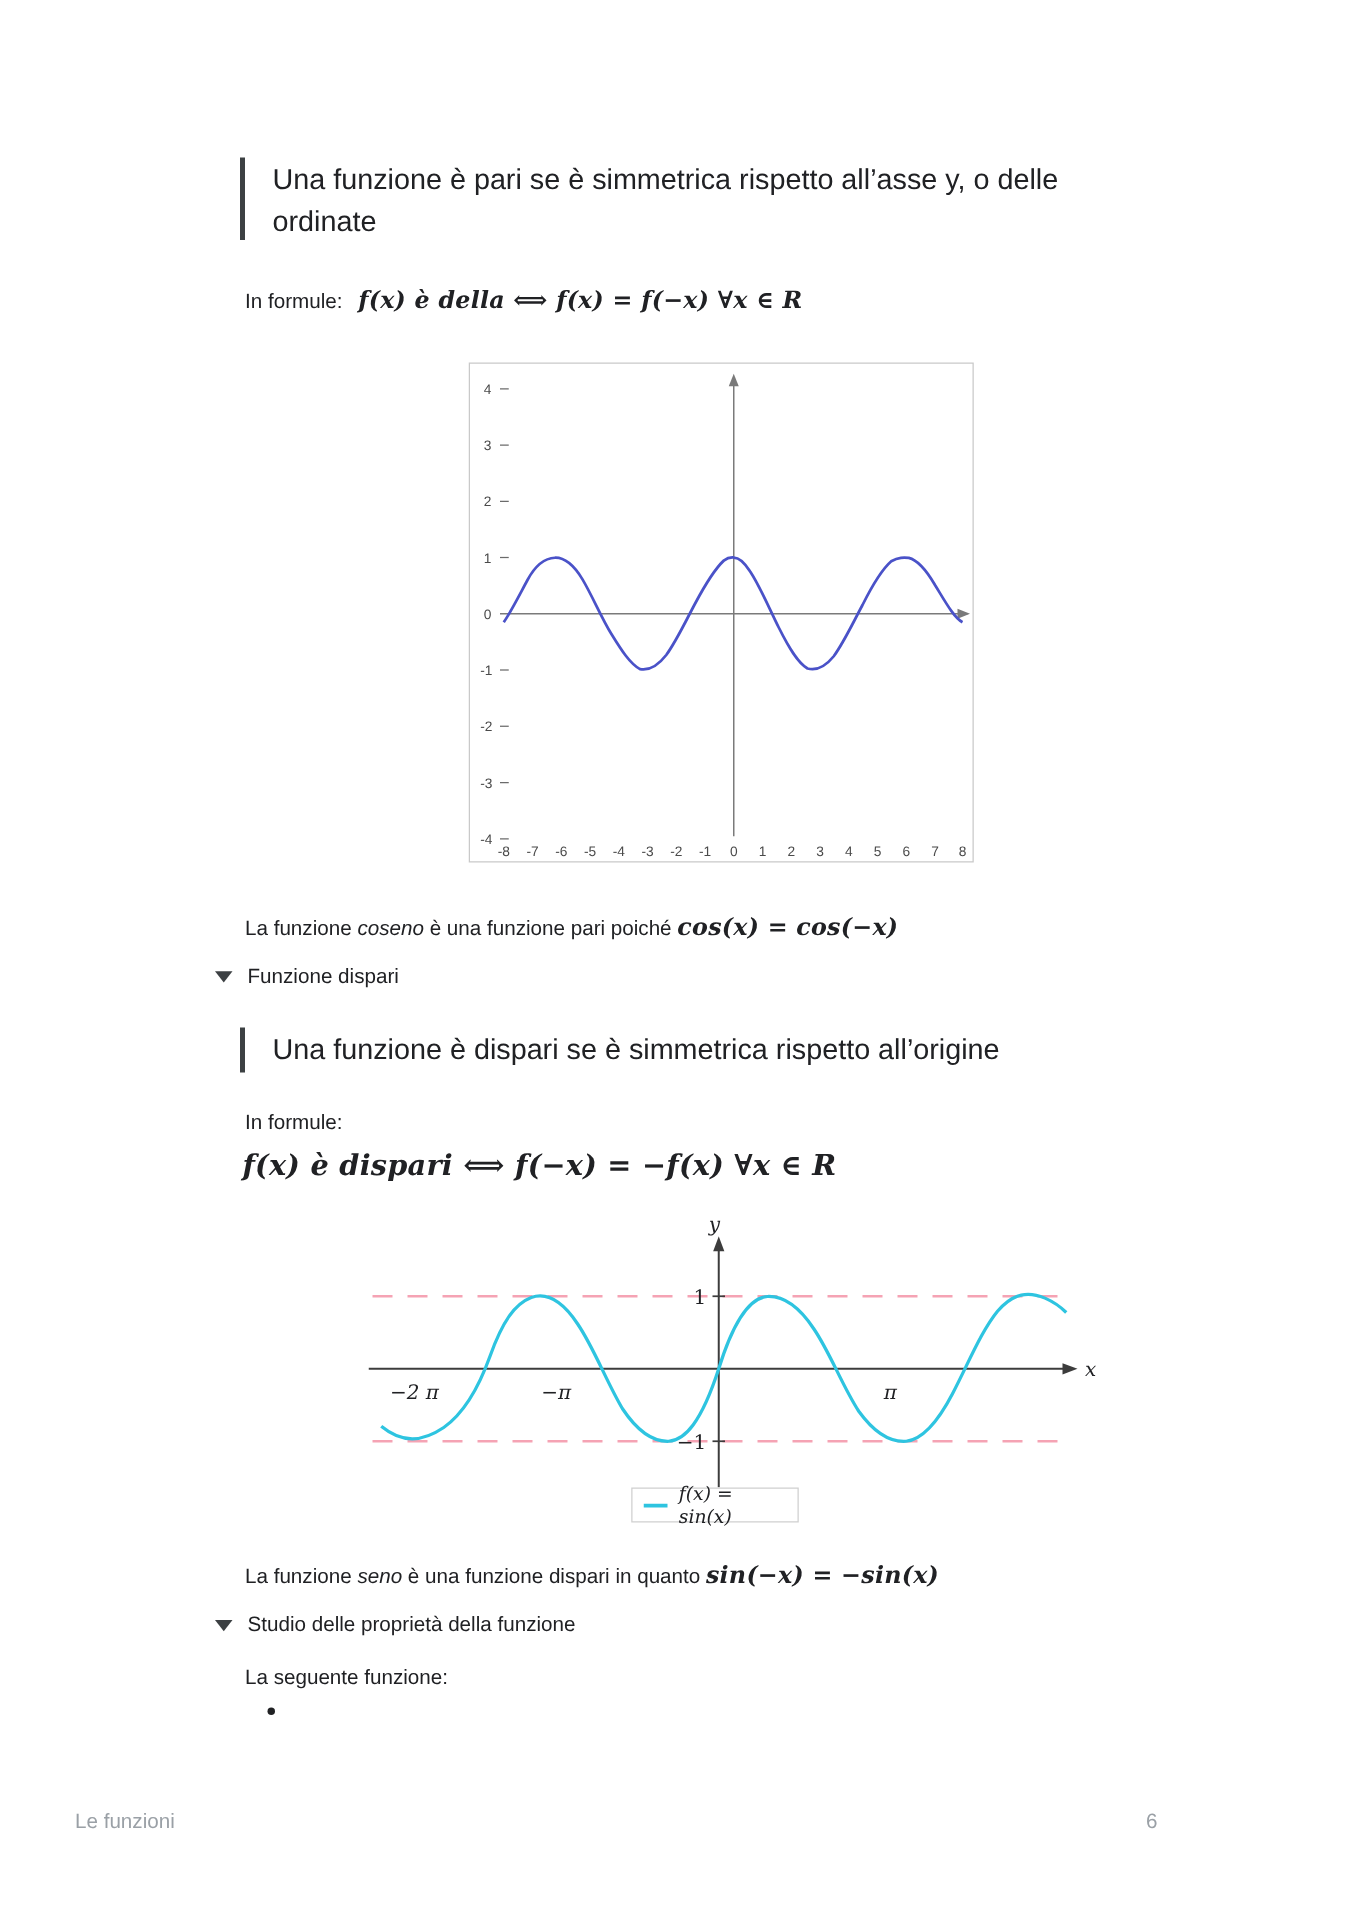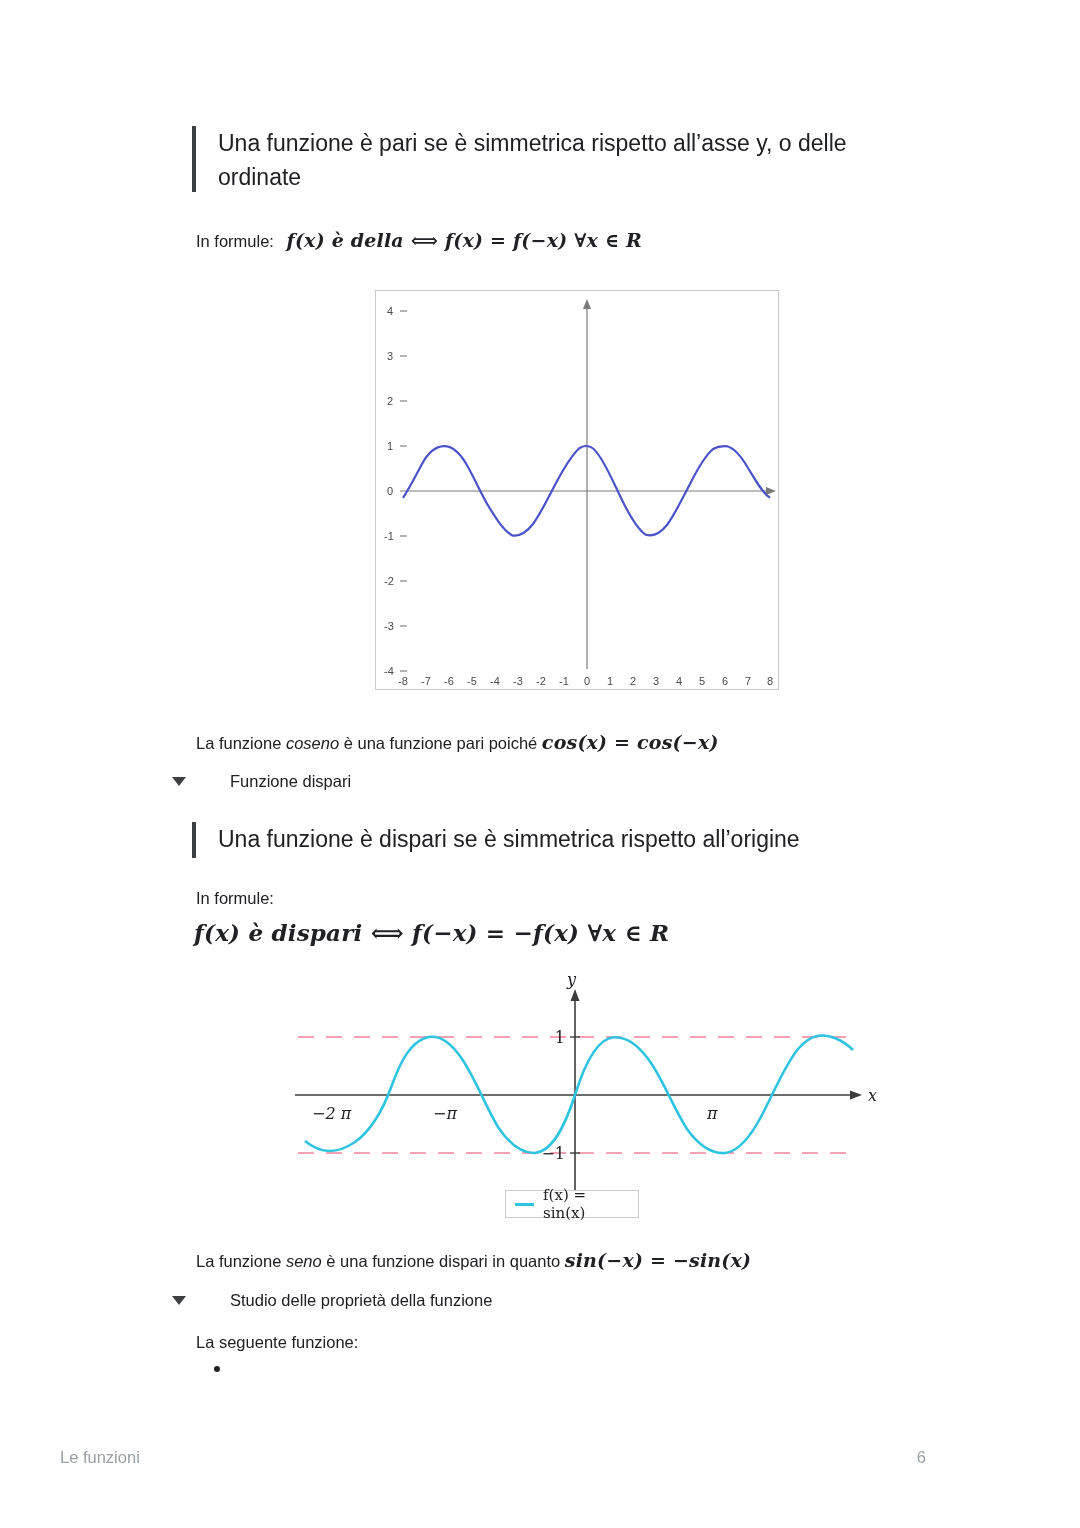--- a/index.html
+++ b/index.html
@@ -65,21 +65,20 @@
     font-style: italic;
   }
 
   
   .toggle-row {
     position: absolute;
     display: flex;
     align-items: center;
     font-size: 16.5px;
     color: #202124;
-    gap: 32px;
   }
   .tri {
     width: 0; height: 0;
     border-left: 7px solid transparent;
     border-right: 7px solid transparent;
     border-top: 9px solid #3c4043;
     margin-right: 12px;
   }
 
   
@@ -135,20 +134,21 @@
     padding: 0 9px;
   }
   .legend-swatch {
     width: 20px;
     height: 3px;
     background: #2ec4e0;
     margin-right: 9px;
   }
   .legend-label {
     font-family: "DejaVu Serif", serif;
+    font-style: italic;
     font-size: 15px;
     color: #202124;
   }
 
   
   .footer-left {
     position: absolute;
     left: 60px;
     top: 1448px;
     font-size: 16.5px;

